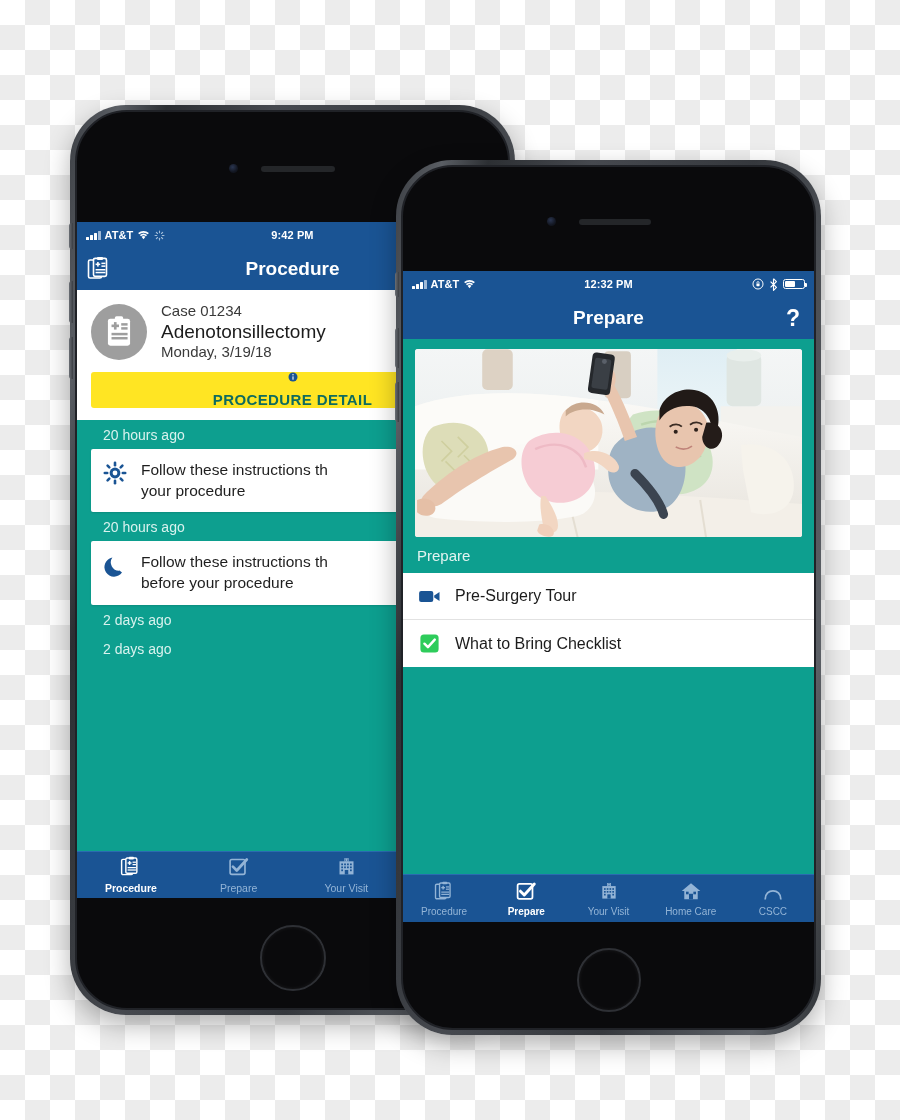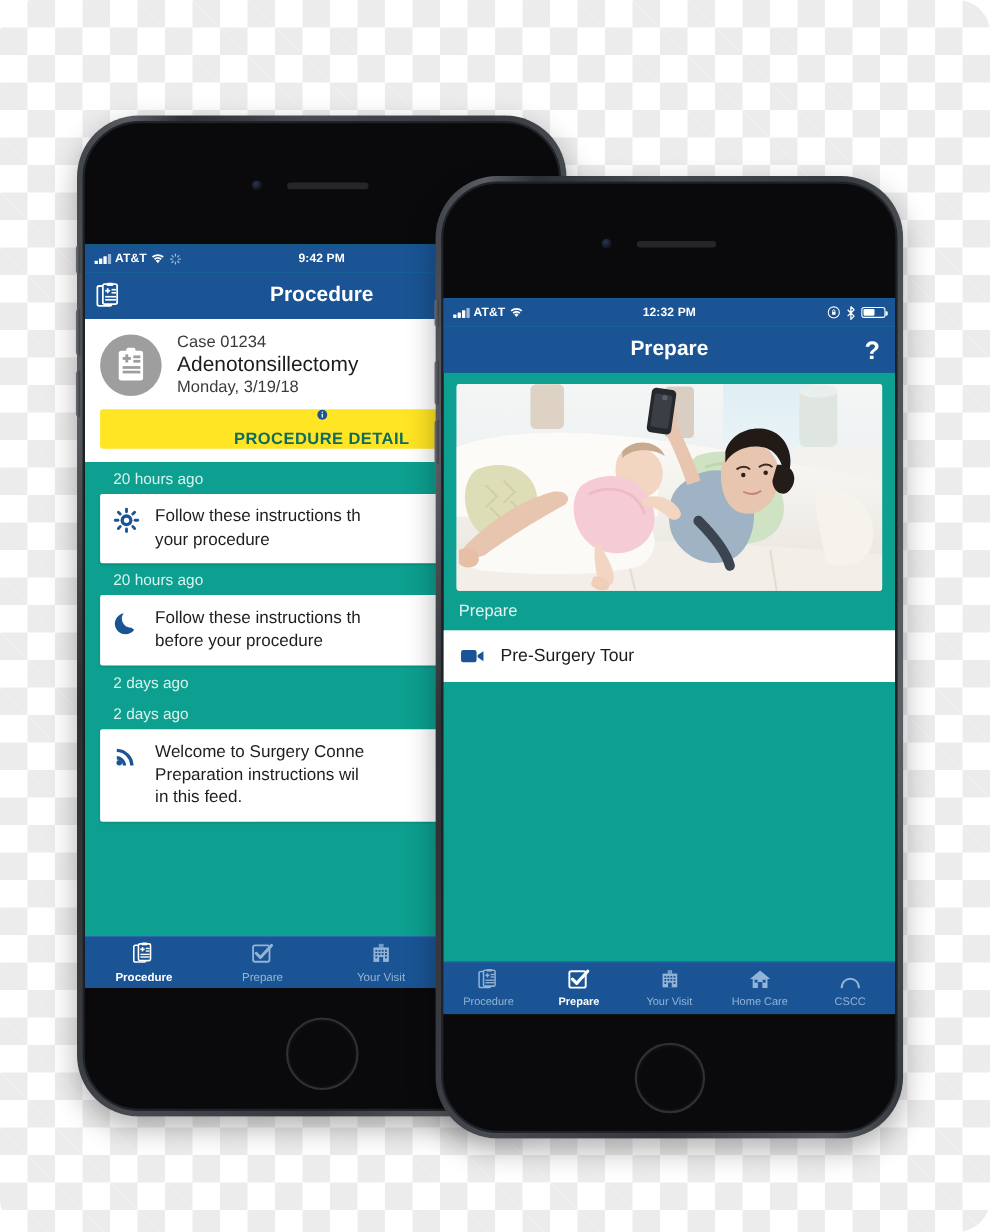--- a/index.html
+++ b/index.html
@@ -11,21 +11,20 @@
   
   #stage {
     position: relative;
     width: 900px; height: 1120px;
     background-color: #ffffff;
     background-image:
       linear-gradient(45deg, #ececec 25%, transparent 25%, transparent 75%, #ececec 75%),
       linear-gradient(45deg, #ececec 25%, transparent 25%, transparent 75%, #ececec 75%);
     background-size: 50px 50px;
     background-position: 0 0, 25px 25px;
-    border-radius: 30px;
   }
 
   
   .phone {
     position: absolute;
     border-radius: 56px;
     background: linear-gradient(100deg,#3c3f44 0%,#5a5e64 8%,#2c2f33 16%,#46494f 34%,#35383d 62%,#5c6066 88%,#303337 100%);
     padding: 5px;
     box-shadow: 0 10px 26px rgba(0,0,0,.30);
   }
@@ -308,36 +307,20 @@
               </span>
               <span class="fc-txt">
                 <span>Follow these instructions th</span><br>
                 <span>before your procedure</span>
               </span>
             </div>
 
             <div class="feed-time">2 days ago</div>
 
             <div class="feed-time">2 days ago</div>
-            <div class="feed-card">
-              <span class="fc-ico">
-                <svg width="24" height="24" viewBox="0 0 24 24">
-                  <g fill="#1a5494">
-                    <circle cx="5.4" cy="18.4" r="2.5"></circle>
-                    <path d="M3.2 12.3a9 9 0 0 1 8.5 8.5h-3.1a5.9 5.9 0 0 0-5.4-5.4v-3.1z"></path>
-                    <path d="M3.2 5.6a15.6 15.6 0 0 1 15.2 15.2h-3.1A12.5 12.5 0 0 0 3.2 8.7V5.6z"></path>
-                  </g>
-                </svg>
-              </span>
-              <span class="fc-txt">
-                <span>Welcome to Surgery Conne</span><br>
-                <span>Preparation instructions wil</span><br>
-                <span>in this feed.</span>
-              </span>
-            </div>
 
           </div>
 
           <div class="tabbar" style="height:47px;">
             <div class="tab active">
               <span class="tab-ico">
                 <svg width="21" height="22" viewBox="0 0 24 26">
                   <rect x="1.5" y="4" width="13" height="18" rx="1.6" fill="none" stroke="#fff" stroke-width="1.7"></rect>
                   <rect x="6.5" y="2.4" width="13" height="18" rx="1.6" fill="#1a5494" stroke="#fff" stroke-width="1.7"></rect>
                   <rect x="10" y="1" width="6" height="3" rx="1" fill="#fff"></rect>
@@ -546,20 +529,29 @@
           <div class="list">
             <div class="list-row">
               <span class="lr-ico">
                 <svg width="23" height="17" viewBox="0 0 24 18">
                   <rect x="1" y="3.2" width="15" height="11.6" rx="2.2" fill="#1a5494"></rect>
                   <path d="M17 8 22.6 4.2v9.6L17 10z" fill="#1a5494"></path>
                 </svg>
               </span>
               <span class="lr-txt">Pre-Surgery Tour</span>
             </div>
+            <div class="list-row">
+              <span class="lr-ico">
+                <svg width="21" height="21" viewBox="0 0 24 24">
+                  <rect x="1.6" y="1.6" width="20.8" height="20.8" rx="4" fill="#2ecc5b"></rect>
+                  <path d="M6.2 12.2 10.2 16.2 18 7.6" fill="none" stroke="#fff" stroke-width="2.8" stroke-linecap="round" stroke-linejoin="round"></path>
+                </svg>
+              </span>
+              <span class="lr-txt">What to Bring Checklist</span>
+            </div>
           </div>
 
           <div class="fill"></div>
 
           <div class="tabbar" style="height:48px;">
             <div class="tab">
               <span class="tab-ico">
                 <svg width="20" height="21" viewBox="0 0 24 26">
                   <rect x="1.5" y="4" width="13" height="18" rx="1.6" fill="none" stroke="#93b4d6" stroke-width="1.7"></rect>
                   <rect x="6.5" y="2.4" width="13" height="18" rx="1.6" fill="#1a5494" stroke="#93b4d6" stroke-width="1.7"></rect>

